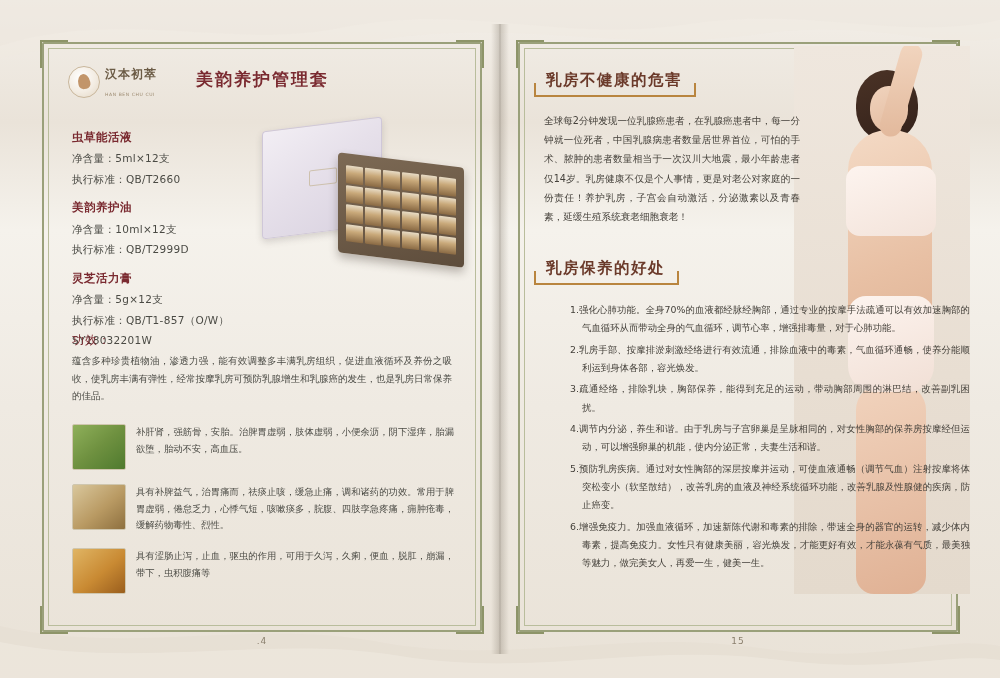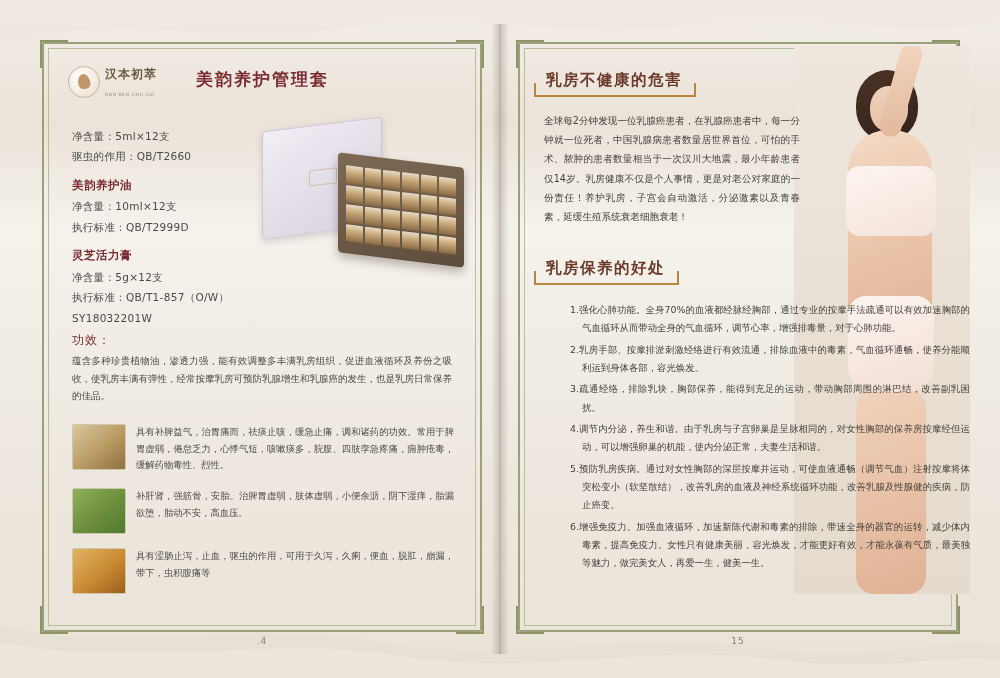--- a/index.html
+++ b/index.html
@@ -239,22 +239,23 @@
         <span class="logo-text">
           <span class="logo-cn">汉本初萃</span><br>
           <span class="logo-en">HAN BEN CHU CUI</span>
         </span>
       </div>
 
       <div class="left-title">美韵养护管理套</div>
 
       <div class="spec-list">
         <div class="spec-group">
+          <div class="spec-name">虫草能活液</div>
           <div class="spec-line">净含量：5ml×12支</div>
-          <div class="spec-line">驱虫的作用：QB/T2660</div>
+          <div class="spec-line">执行标准：QB/T2660</div>
         </div>
         <div class="spec-group">
           <div class="spec-name">美韵养护油</div>
           <div class="spec-line">净含量：10ml×12支</div>
           <div class="spec-line">执行标准：QB/T2999D</div>
         </div>
         <div class="spec-group">
           <div class="spec-name">灵芝活力膏</div>
           <div class="spec-line">净含量：5g×12支</div>
           <div class="spec-line">执行标准：QB/T1-857（O/W）SY18032201W</div>
@@ -291,30 +292,30 @@
               <span class="vial"></span>
           </div>
         </div>
       </div>
 
       <div class="efficacy-title">功效：</div>
       <div class="efficacy-body">蕴含多种珍贵植物油，渗透力强，能有效调整多丰满乳房组织，促进血液循环及养份之吸收，使乳房丰满有弹性，经常按摩乳房可预防乳腺增生和乳腺癌的发生，也是乳房日常保养的佳品。</div>
 
       <div class="herbs">
         <div class="herb">
+          <div class="herb-thumb t1">
+            
+          </div>
+          <div class="herb-txt">补肝肾，强筋骨，安胎。治脾胃虚弱，肢体虚弱，小便余沥，阴下湿痒，胎漏欲堕，胎动不安，高血压。</div>
+        </div>
+        <div class="herb">
           <div class="herb-thumb t2">
             
           </div>
           <div class="herb-txt">具有补脾益气，治胃痛而，祛痰止咳，缓急止痛，调和诸药的功效。常用于脾胃虚弱，倦怠乏力，心悸气短，咳嗽痰多，脘腹、四肢孪急疼痛，痈肿疮毒，缓解药物毒性、烈性。</div>
-        </div>
-        <div class="herb">
-          <div class="herb-thumb t1">
-            
-          </div>
-          <div class="herb-txt">补肝肾，强筋骨，安胎。治脾胃虚弱，肢体虚弱，小便余沥，阴下湿痒，胎漏欲堕，胎动不安，高血压。</div>
         </div>
         <div class="herb">
           <div class="herb-thumb t3">
             
           </div>
           <div class="herb-txt">具有涩肠止泻，止血，驱虫的作用，可用于久泻，久痢，便血，脱肛，崩漏，带下，虫积腹痛等</div>
         </div>
       </div>
 
       <div class="folio l">.4</div>

